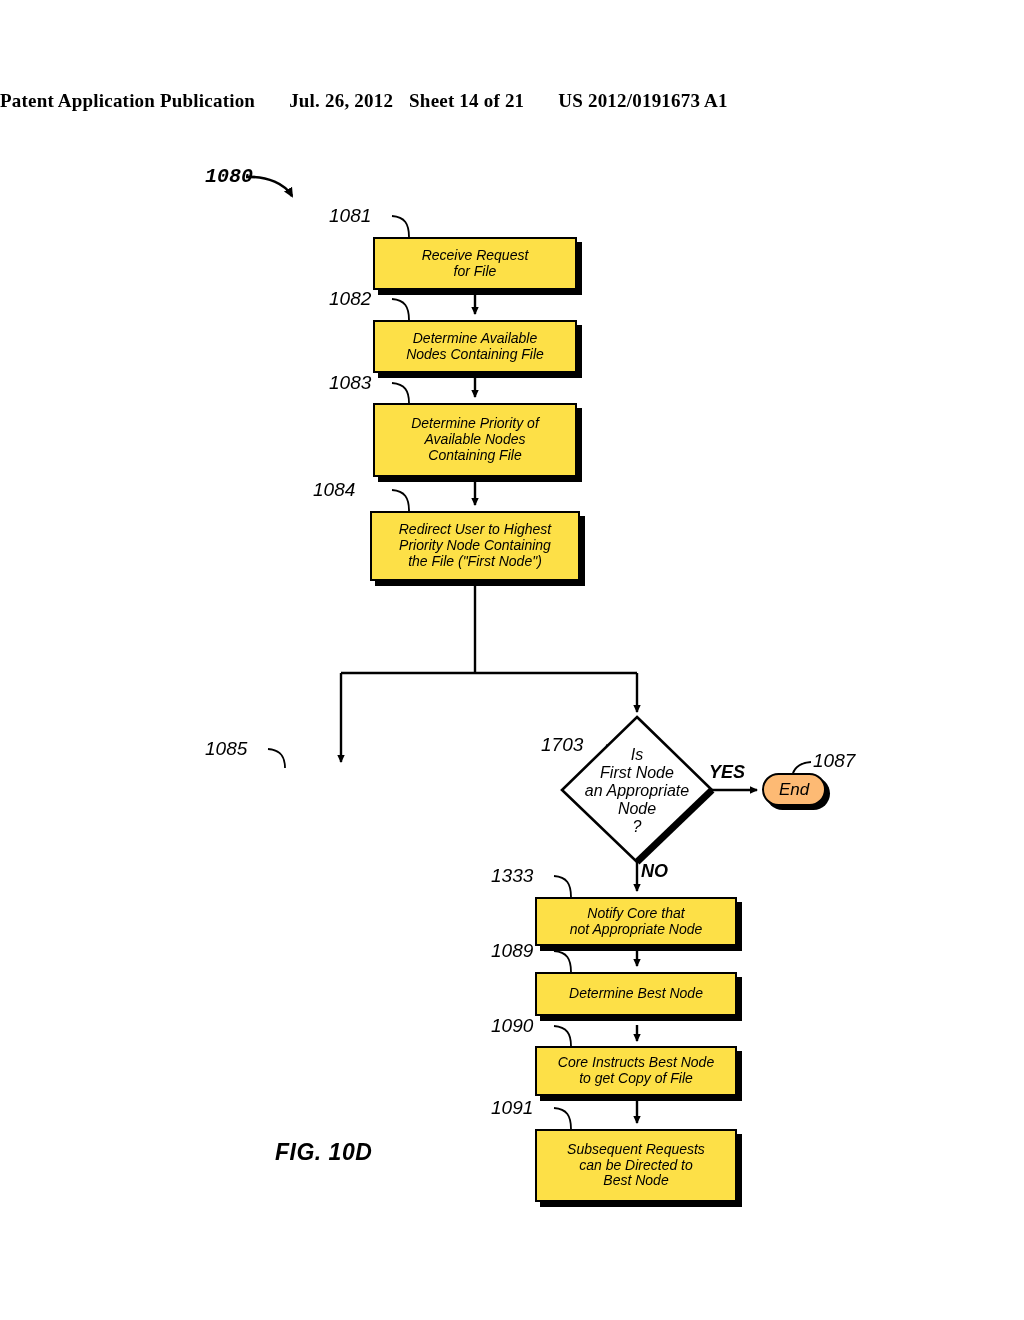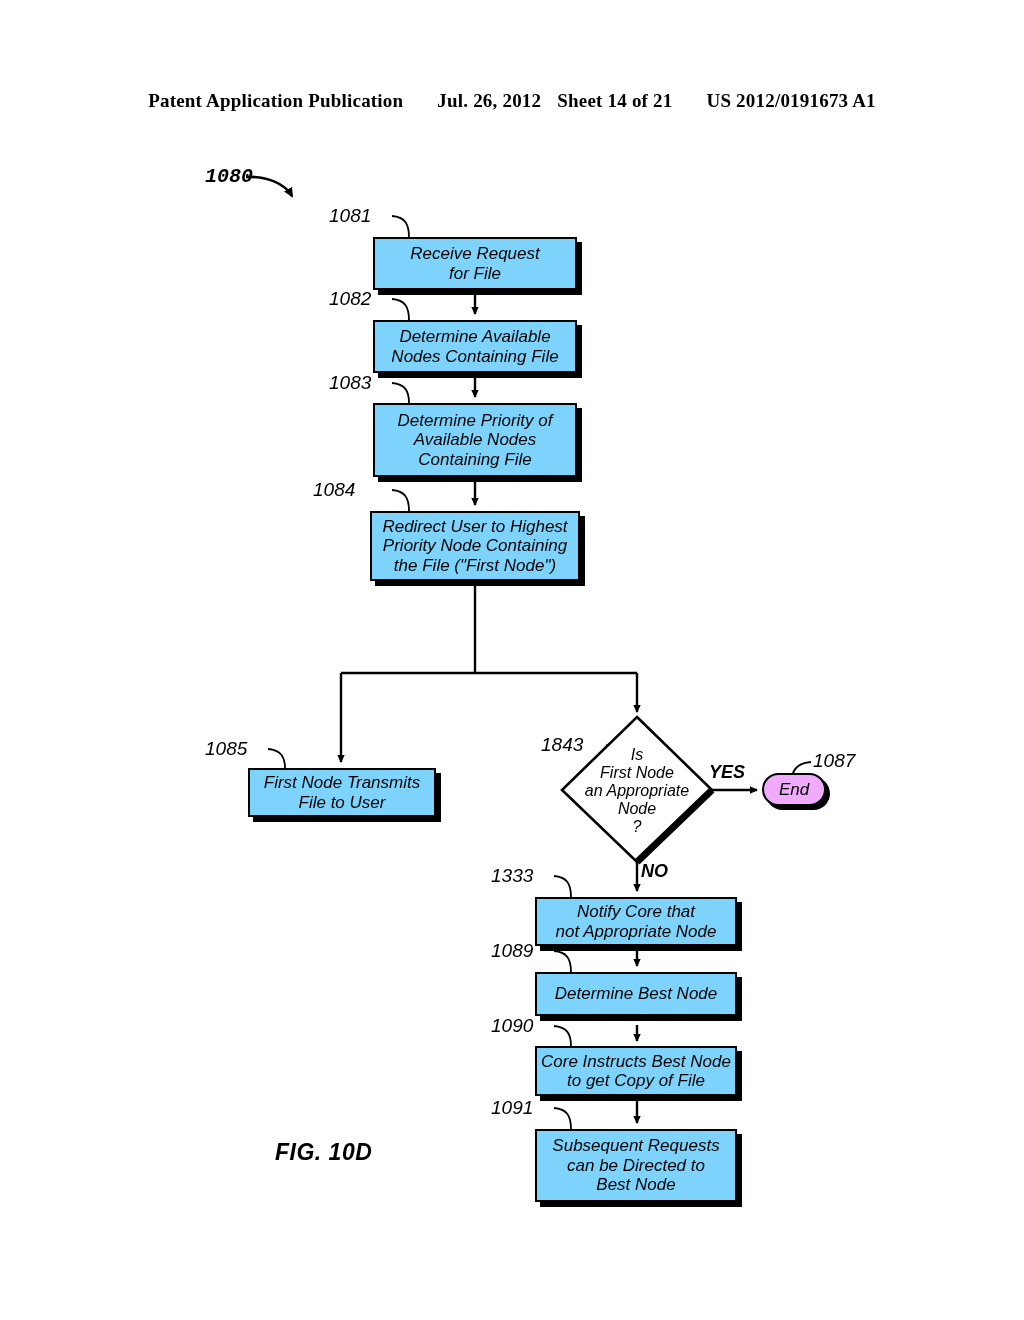--- a/index.html
+++ b/index.html
@@ -18,21 +18,21 @@
 
   
   #page-header {
     position: absolute;
     left: 0;
     top: 86px;
     width: 1024px;
     height: 30px;
     display: flex;
     align-items: center;
-    justify-content: center;
+    justify-content: flex-start;
     font-family: "Liberation Serif", serif;
     font-weight: bold;
     font-size: 19px;
     letter-spacing: 0.2px;
     white-space: nowrap;
   }
   #page-header .hdr-seg { display: inline-block; }
   #page-header .gap-lg { width: 34px; display: inline-block; }
   #page-header .gap-sm { width: 16px; display: inline-block; }
 
@@ -49,40 +49,40 @@
     left: 0;
     top: 0;
     width: 1024px;
     height: 1320px;
   }
 
   
   .proc-box {
     position: absolute;
     box-sizing: border-box;
-    background: #7dd3fc;
+    background: #fde047;
     border: 2.5px solid #000000;
     box-shadow: 5px 5px 0 0 #000000;
     display: flex;
     align-items: center;
     justify-content: center;
     text-align: center;
     font-family: "Liberation Sans", sans-serif;
     font-style: italic;
-    font-size: 17px;
+    font-size: 14px;
     line-height: 1.14;
     padding: 2px 4px;
     white-space: pre-line;
   }
 
   
   .term-oval {
     position: absolute;
     box-sizing: border-box;
-    background: #f0abfc;
+    background: #fdba74;
     border: 2.5px solid #000000;
     border-radius: 999px;
     box-shadow: 4px 4px 0 0 #000000;
     display: flex;
     align-items: center;
     justify-content: center;
     font-family: "Liberation Sans", sans-serif;
     font-style: italic;
     font-size: 17px;
   }
@@ -208,43 +208,41 @@
     <line x1="637" y1="1100" x2="637" y2="1123" stroke="#000000" stroke-width="2.4" marker-end="url(#arrow)"></line>
   </svg>
 
   <div class="ref-num-bold" style="left:205px; top:165px;">1080</div>
 
   <div class="ref-num" style="left:329px; top:205px;">1081</div>
   <div class="ref-num" style="left:329px; top:288px;">1082</div>
   <div class="ref-num" style="left:329px; top:372px;">1083</div>
   <div class="ref-num" style="left:313px; top:479px;">1084</div>
   <div class="ref-num" style="left:205px; top:738px;">1085</div>
-  <div class="ref-num" style="left:541px; top:734px;">1843</div>
+  <div class="ref-num" style="left:541px; top:734px;">1703</div>
   <div class="ref-num" style="left:813px; top:750px;">1087</div>
   <div class="ref-num" style="left:491px; top:865px;">1333</div>
   <div class="ref-num" style="left:491px; top:940px;">1089</div>
   <div class="ref-num" style="left:491px; top:1015px;">1090</div>
   <div class="ref-num" style="left:491px; top:1097px;">1091</div>
 
   <div class="proc-box" style="left:373px; top:237px; width:204px; height:53px;">Receive Request
 for File</div>
 
   <div class="proc-box" style="left:373px; top:320px; width:204px; height:53px;">Determine Available
 Nodes Containing File</div>
 
   <div class="proc-box" style="left:373px; top:403px; width:204px; height:74px;">Determine Priority of
 Available Nodes
 Containing File</div>
 
   <div class="proc-box" style="left:370px; top:511px; width:210px; height:70px;">Redirect User to Highest
 Priority Node Containing
 the File ("First Node")</div>
 
-  <div class="proc-box" style="left:248px; top:768px; width:188px; height:49px;">First Node Transmits
-File to User</div>
 
   <div class="proc-box" style="left:535px; top:897px; width:202px; height:49px;">Notify Core that
 not Appropriate Node</div>
 
   <div class="proc-box" style="left:535px; top:972px; width:202px; height:44px;">Determine Best Node</div>
 
   <div class="proc-box" style="left:535px; top:1046px; width:202px; height:50px;">Core Instructs Best Node
 to get Copy of File</div>
 
   <div class="proc-box" style="left:535px; top:1129px; width:202px; height:73px;">Subsequent Requests

